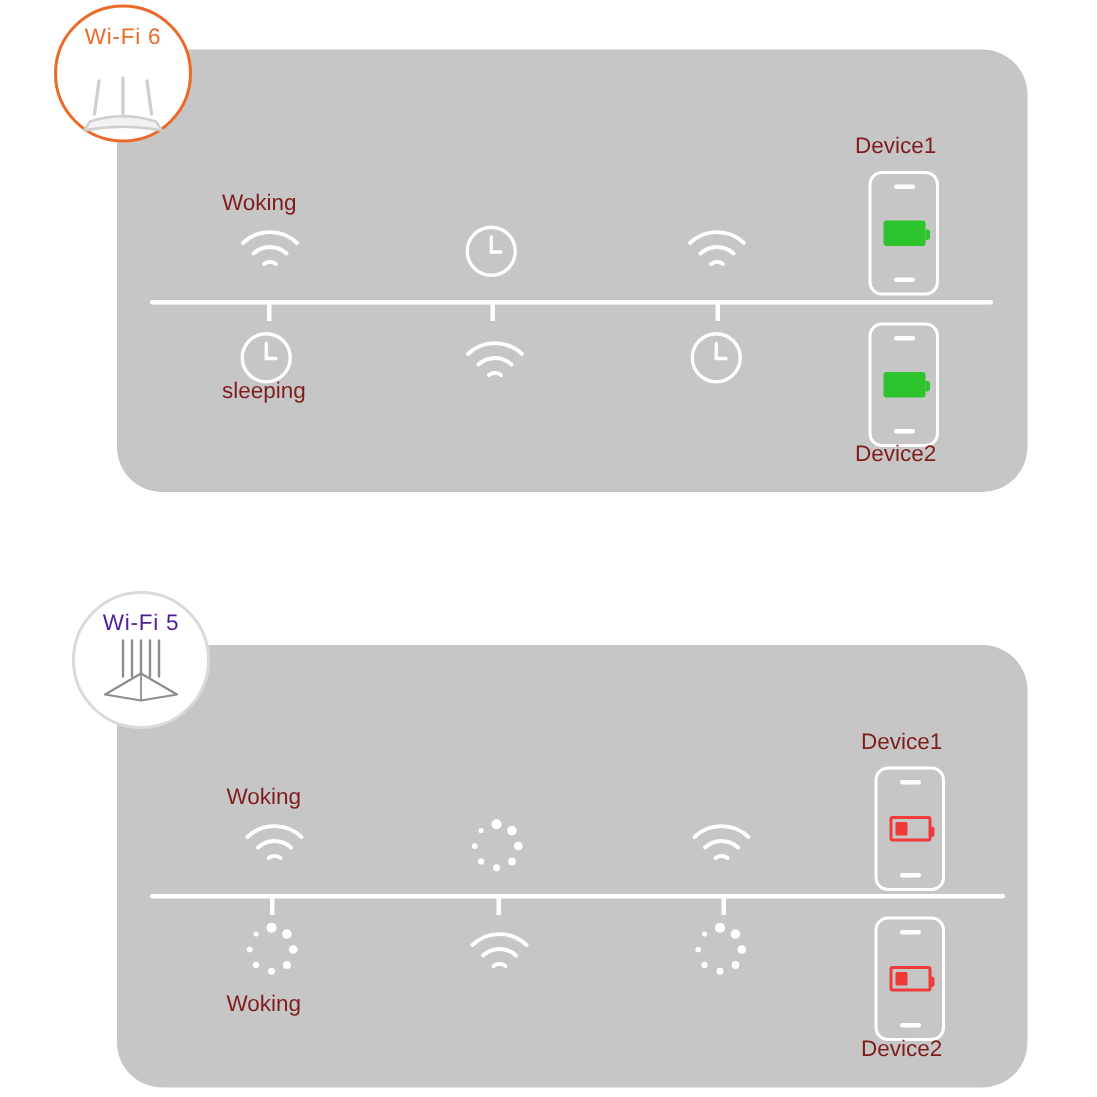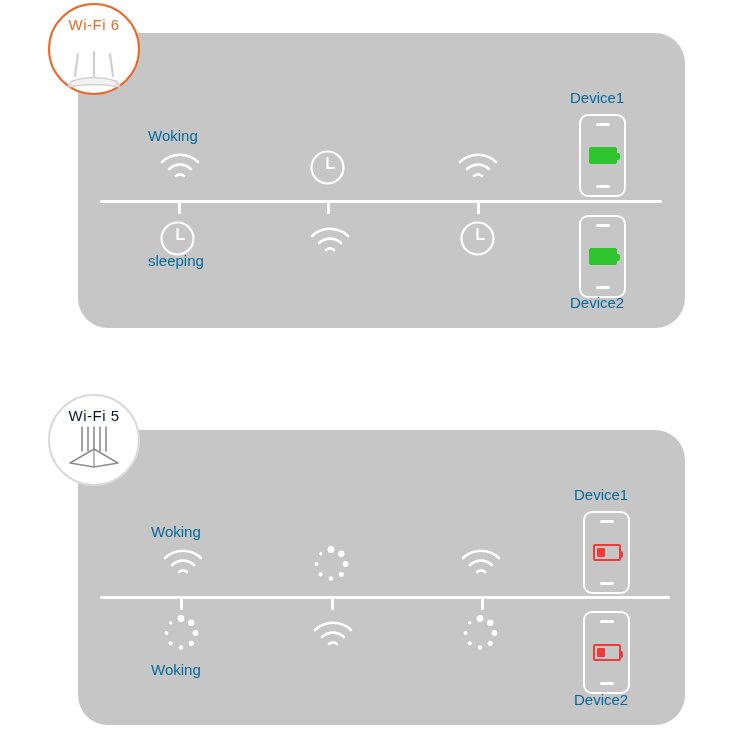--- a/index.html
+++ b/index.html
@@ -38,42 +38,42 @@
     position: absolute;
     border-radius: 50%;
     background: #ffffff;
     display: flex;
     flex-direction: column;
     align-items: center;
     justify-content: flex-start;
     box-sizing: border-box;
   }
   #badge-wifi6 {
-    left: 48px;
+    left: 36px;
     top: 3px;
     width: 92px;
     height: 92px;
     border: 2px solid #ec6a28;
     gap: 16px;
   }
   #badge-wifi5 {
     left: 48px;
     top: 394px;
     width: 92px;
     height: 92px;
     border: 2px solid #dadada;
   }
   .badge-label {
     font-size: 15px;
     letter-spacing: 0.5px;
     margin-top: 12px;
     line-height: 1;
   }
   #badge-wifi6 .badge-label { color: #ec6a28; }
-  #badge-wifi5 .badge-label { color: #0f172a; }
+  #badge-wifi5 .badge-label { color: #4c1d95; }
   .badge-art {
     margin-top: 2px;
   }
 
   
   .axis {
     position: absolute;
     height: 3px;
     background: #ffffff;
     border-radius: 2px;
@@ -81,21 +81,21 @@
   .tick {
     position: absolute;
     width: 3px;
     height: 13px;
     background: #ffffff;
   }
 
   
   .lbl {
     position: absolute;
-    color: #0369a1;
+    color: #7f1d1d;
     font-size: 15px;
     white-space: nowrap;
   }
 
   .icon {
     position: absolute;
   }
 
   
   .phone {

